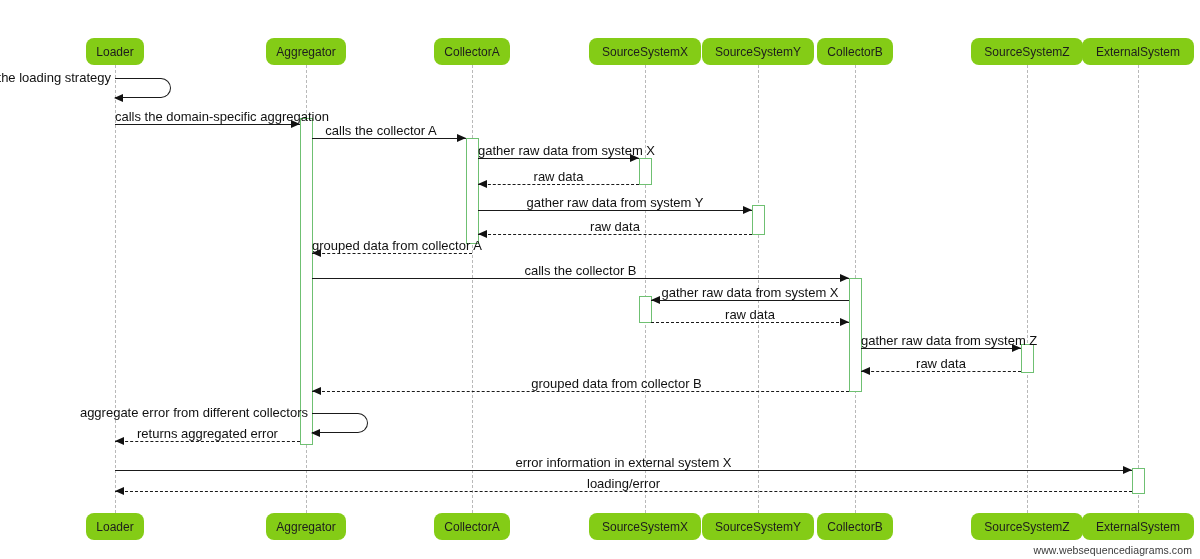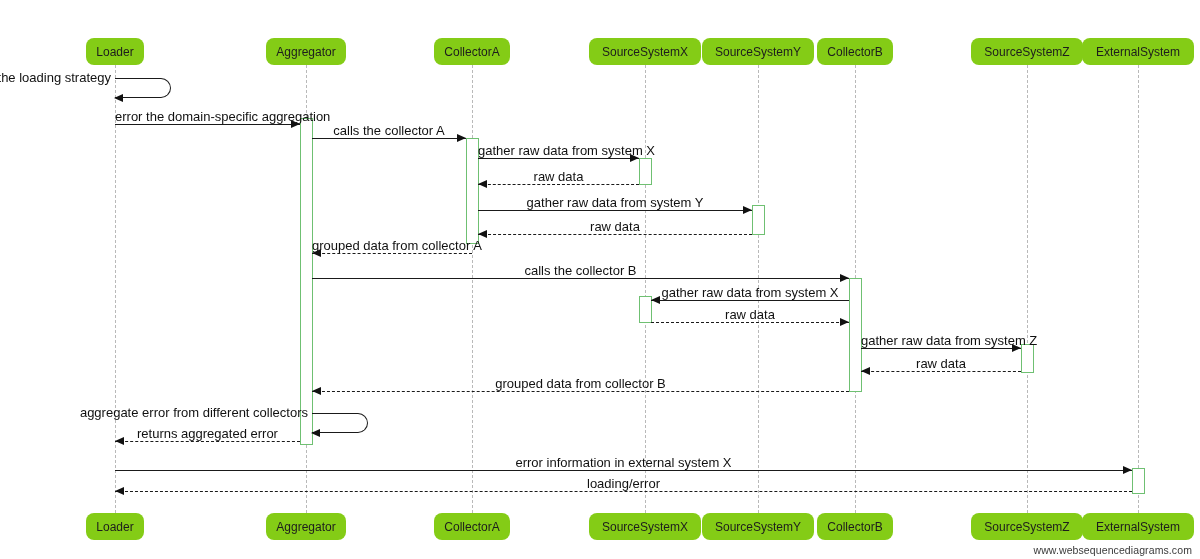--- a/index.html
+++ b/index.html
@@ -125,24 +125,24 @@
       <div class="activation" style="left: 639px; top: 296px; height: 27px;"></div>
       <div class="activation" style="left: 1021px; top: 344px; height: 29px;"></div>
       <div class="activation" style="left: 1132px; top: 468px; height: 26px;"></div>
     </div>
   <div id="messages-layer">
       <div class="selfloop" style="left: 115px; top: 78px; width: 56px; height: 20px;"></div>
       <div class="arrowhead left" style="left: 114px; top: 93.5px;"></div>
       <div class="msglabel right" style="right: 1089px; top: 72px;">get the loading strategy</div>
       <div class="msgline" style="left: 115px; top: 124px; width: 185px;"></div>
       <div class="arrowhead right" style="top: 120px; left: 291px;"></div>
-      <div class="msglabel center" style="left: 115px; width: 185px; top: 111px;">error the domain-specific aggregation</div>
+      <div class="msglabel center" style="left: 115px; width: 185px; top: 111px;">calls the domain-specific aggregation</div>
       <div class="msgline" style="left: 312px; top: 138px; width: 154px;"></div>
       <div class="arrowhead right" style="top: 134px; left: 457px;"></div>
-      <div class="msglabel center" style="left: 312px; width: 154px; top: 125px;">calls the collector A</div>
+      <div class="msglabel center" style="left: 304px; width: 154px; top: 125px;">calls the collector A</div>
       <div class="msgline" style="left: 478px; top: 158px; width: 161px;"></div>
       <div class="arrowhead right" style="top: 154px; left: 630px;"></div>
       <div class="msglabel center" style="left: 478px; width: 161px; top: 145px;">gather raw data from system X</div>
       <div class="msgline dashed" style="left: 478px; top: 184px; width: 161px;"></div>
       <div class="arrowhead left" style="top: 180px; left: 478px;"></div>
       <div class="msglabel center" style="left: 478px; width: 161px; top: 171px;">raw data</div>
       <div class="msgline" style="left: 478px; top: 210px; width: 274px;"></div>
       <div class="arrowhead right" style="top: 206px; left: 743px;"></div>
       <div class="msglabel center" style="left: 478px; width: 274px; top: 197px;">gather raw data from system Y</div>
       <div class="msgline dashed" style="left: 478px; top: 234px; width: 274px;"></div>
@@ -161,21 +161,21 @@
       <div class="arrowhead right" style="top: 318px; left: 840px;"></div>
       <div class="msglabel center" style="left: 651px; width: 198px; top: 309px;">raw data</div>
       <div class="msgline" style="left: 861px; top: 348px; width: 160px;"></div>
       <div class="arrowhead right" style="top: 344px; left: 1012px;"></div>
       <div class="msglabel center" style="left: 861px; width: 160px; top: 335px;">gather raw data from system Z</div>
       <div class="msgline dashed" style="left: 861px; top: 371px; width: 160px;"></div>
       <div class="arrowhead left" style="top: 367px; left: 861px;"></div>
       <div class="msglabel center" style="left: 861px; width: 160px; top: 358px;">raw data</div>
       <div class="msgline dashed" style="left: 312px; top: 391px; width: 537px;"></div>
       <div class="arrowhead left" style="top: 387px; left: 312px;"></div>
-      <div class="msglabel center" style="left: 312px; width: 537px; top: 378px;">grouped data from collector B</div>
+      <div class="msglabel center" style="left: 312px; width: 537px; top: 378px; padding-left: 36px;">grouped data from collector B</div>
       <div class="selfloop" style="left: 312px; top: 413px; width: 56px; height: 20px;"></div>
       <div class="arrowhead left" style="left: 311px; top: 428.5px;"></div>
       <div class="msglabel right" style="right: 892px; top: 407px;">aggregate error from different collectors</div>
       <div class="msgline dashed" style="left: 115px; top: 441px; width: 185px;"></div>
       <div class="arrowhead left" style="top: 437px; left: 115px;"></div>
       <div class="msglabel center" style="left: 115px; width: 185px; top: 428px;">returns aggregated error</div>
       <div class="msgline" style="left: 115px; top: 470px; width: 1017px;"></div>
       <div class="arrowhead right" style="top: 466px; left: 1123px;"></div>
       <div class="msglabel center" style="left: 115px; width: 1017px; top: 457px;">error information in external system X</div>
       <div class="msgline dashed" style="left: 115px; top: 491px; width: 1017px;"></div>

